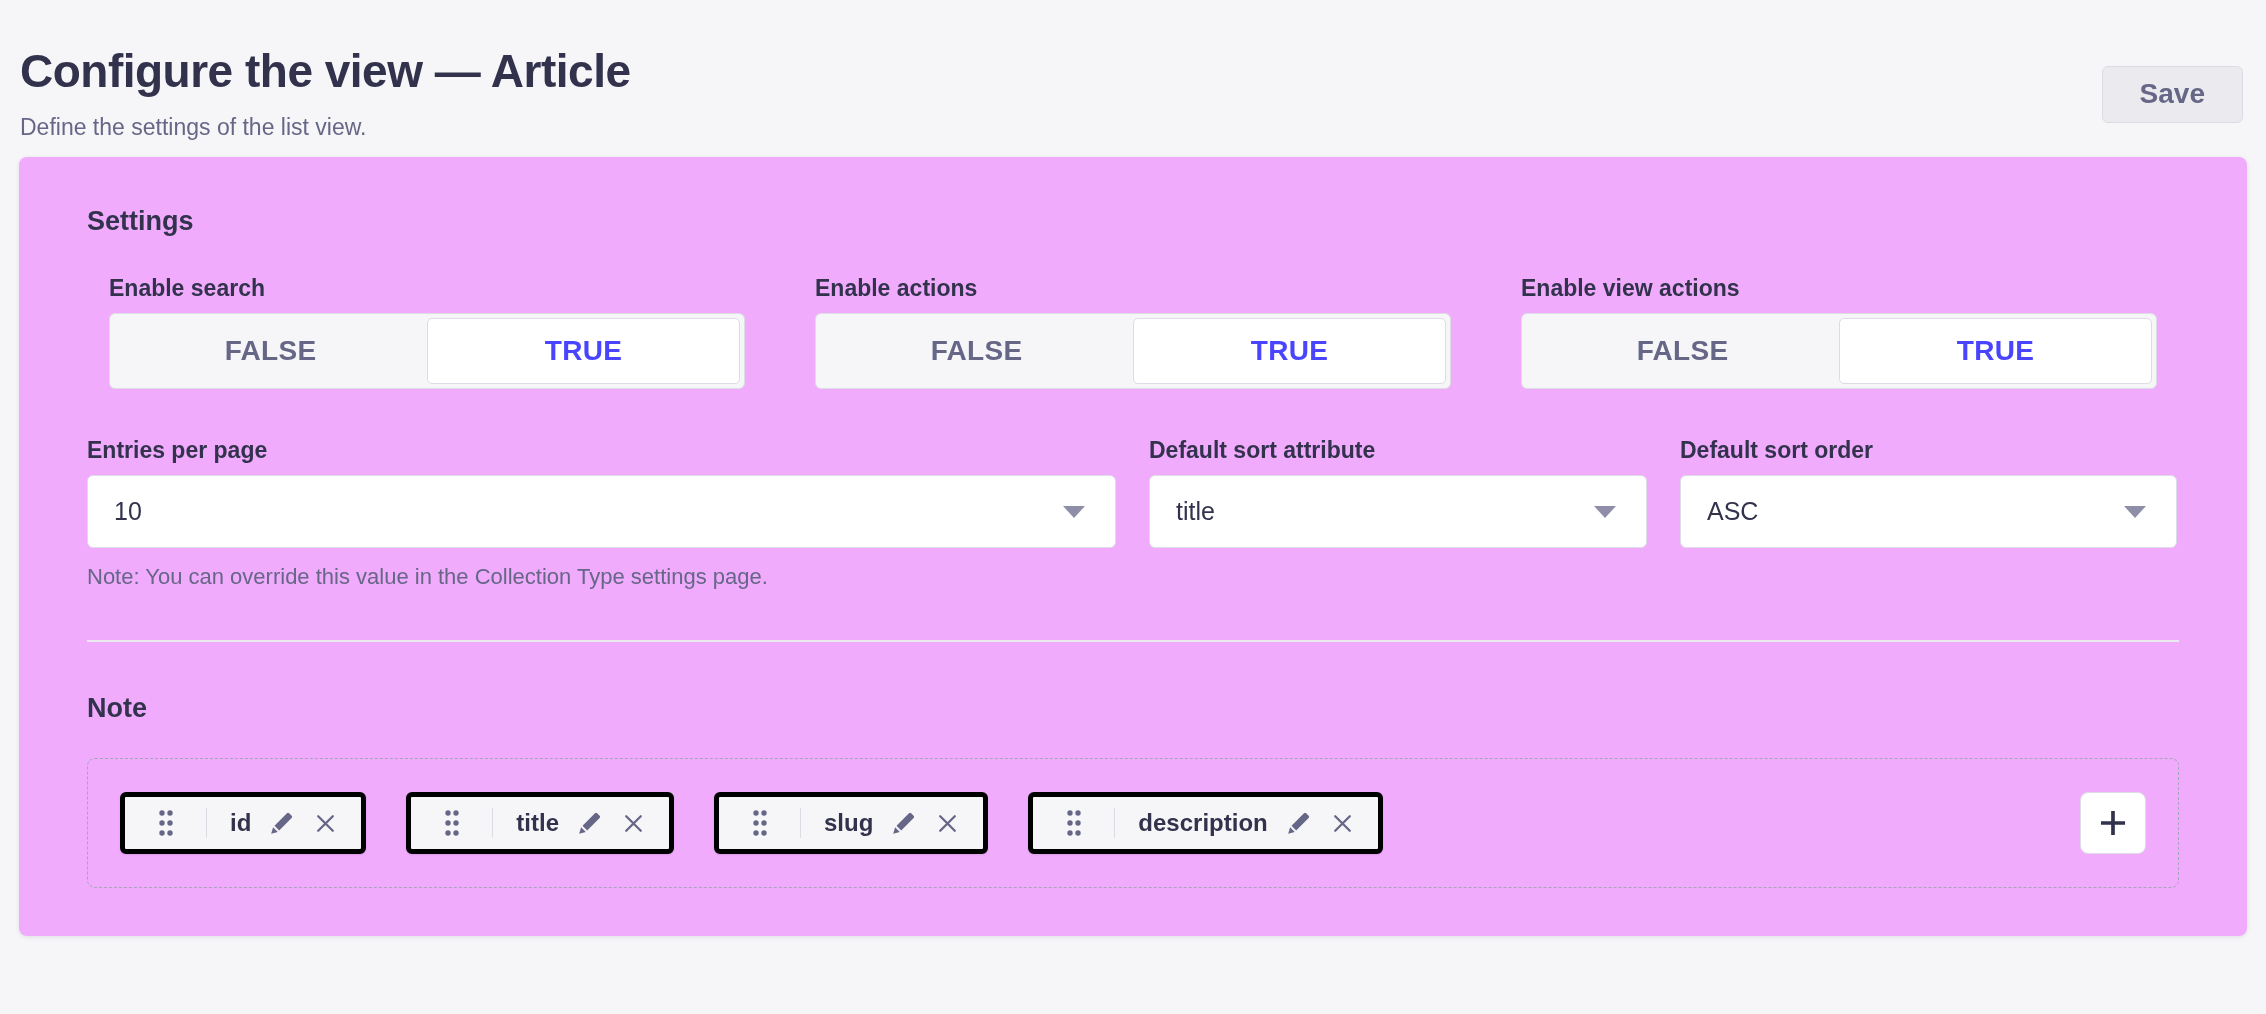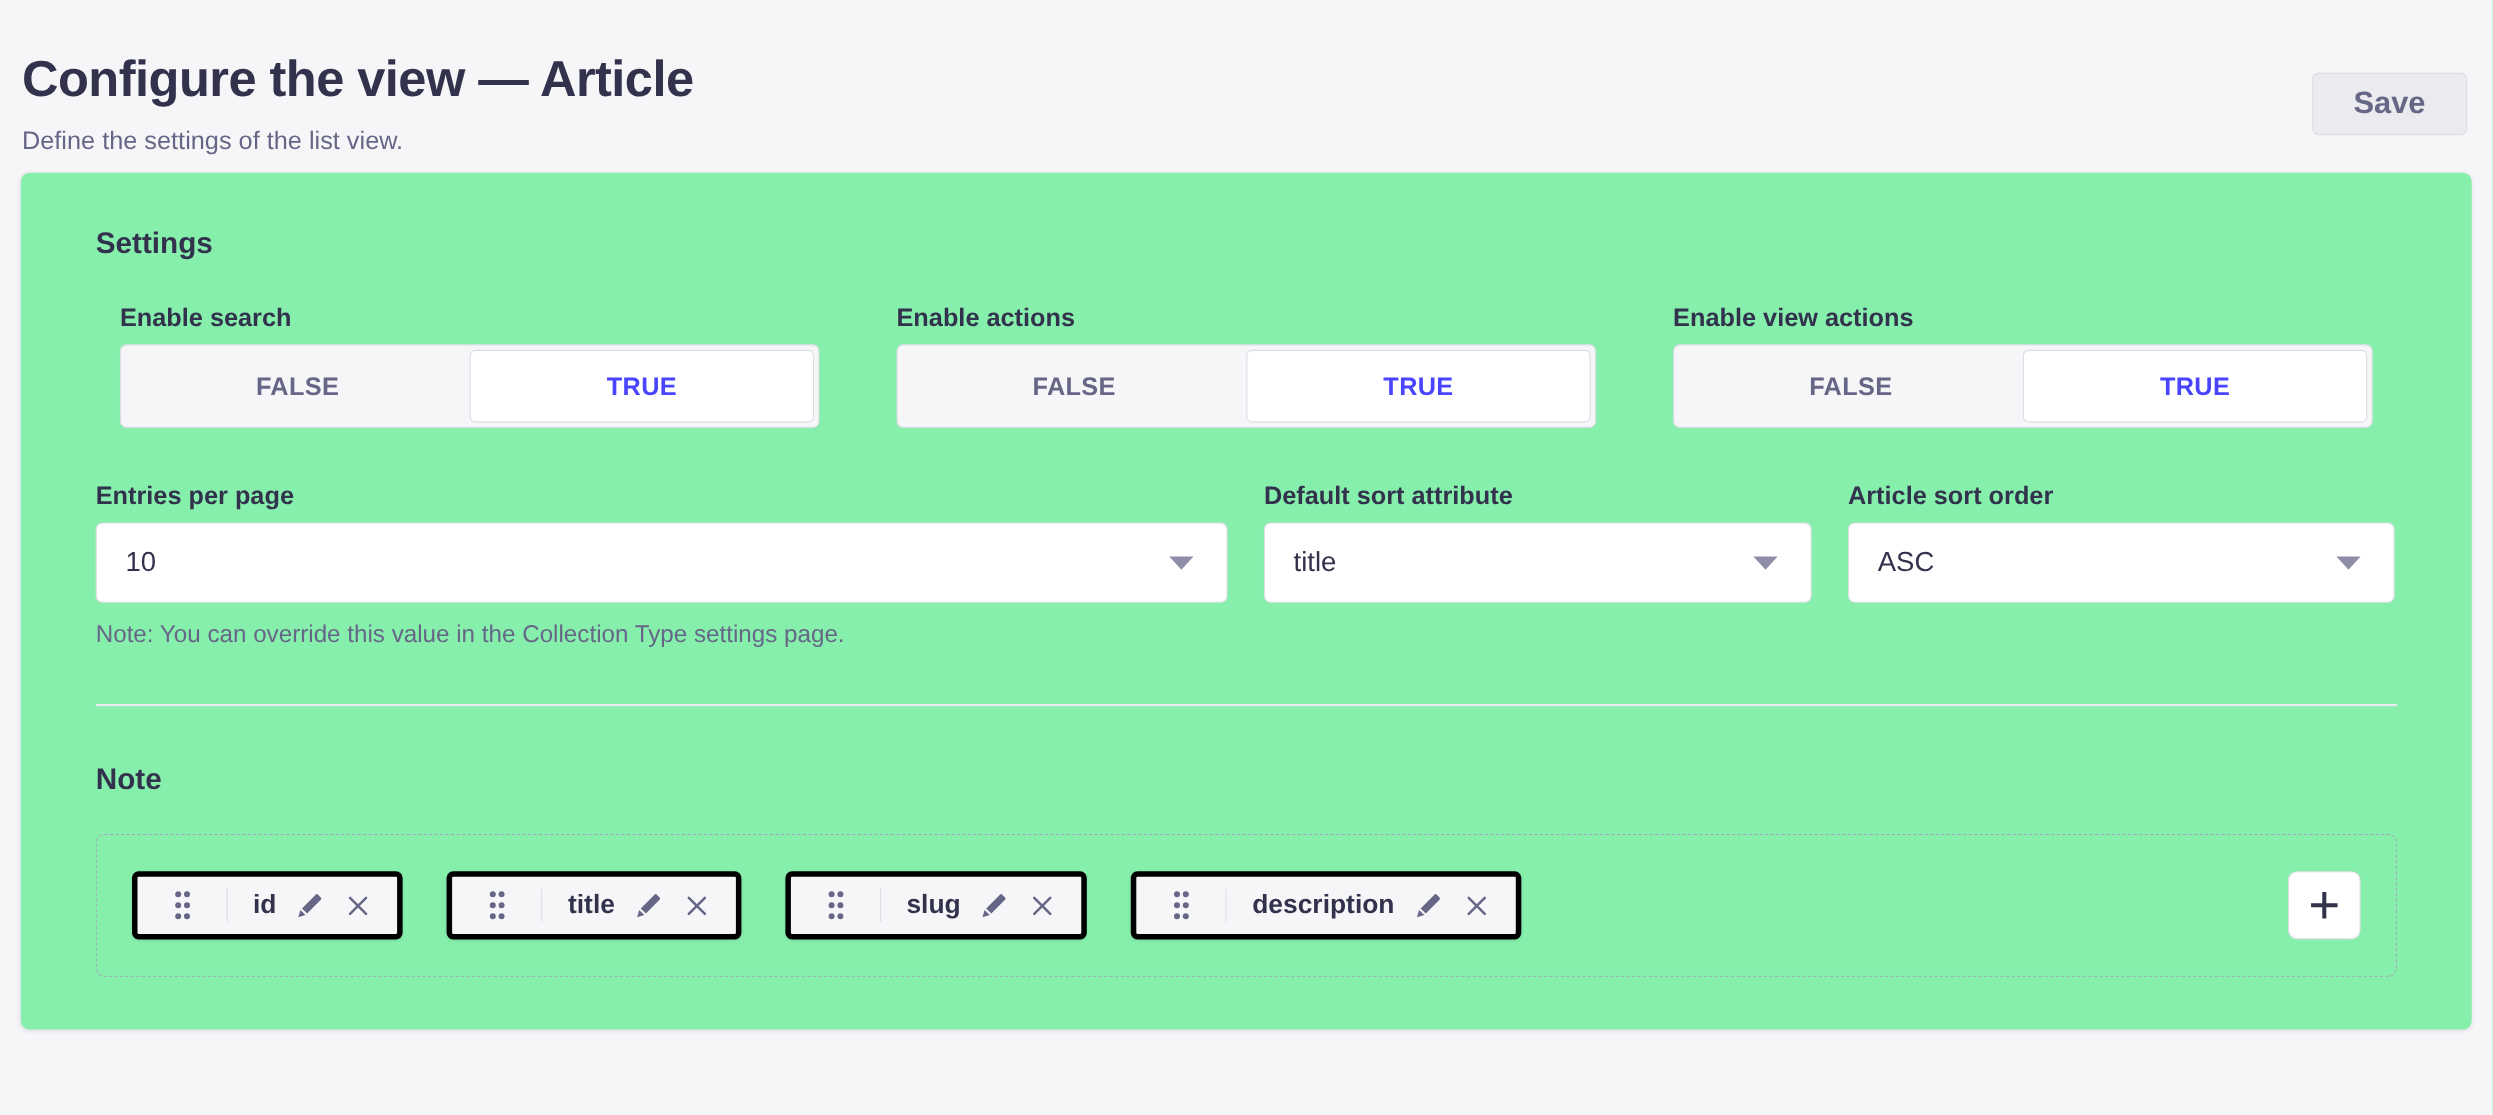--- a/index.html
+++ b/index.html
@@ -42,21 +42,21 @@
     color: #666687;
     font-size: 28px;
     font-weight: 600;
     font-family: "Liberation Sans", sans-serif;
     cursor: default;
   }
 
   
   .card {
     margin: 0 19px;
-    background: #86efac;
+    background: #f0abfc;
     border-radius: 8px;
     box-shadow: 0 1px 4px rgba(33, 33, 52, 0.1);
     padding: 50px 68px 44px 68px;
     height: 779px;
   }
   .section-heading {
     font-size: 27px;
     font-weight: 700;
     color: #32324d;
     line-height: 28px;
@@ -85,21 +85,21 @@
     border-radius: 6px;
     display: flex;
     padding: 4px;
     cursor: pointer;
   }
   .toggle-opt {
     flex: 1;
     display: flex;
     align-items: center;
     justify-content: center;
-    font-size: 23px;
+    font-size: 28px;
     font-weight: 600;
     color: #666687;
     letter-spacing: 0.3px;
     border-radius: 5px;
     border: 1.5px solid transparent;
   }
   .toggle-opt.selected {
     background: #ffffff;
     border: 1.5px solid #dcdce4;
     color: #4945ff;
@@ -263,21 +263,21 @@
 
     <div>
       <span class="field-label">Default sort attribute</span>
       <div class="select-box">
         <span>title</span>
         <span class="caret-down"></span>
       </div>
     </div>
 
     <div>
-      <span class="field-label">Article sort order</span>
+      <span class="field-label">Default sort order</span>
       <div class="select-box">
         <span>ASC</span>
         <span class="caret-down"></span>
       </div>
     </div>
 
   </div>
 
   <hr class="divider">
 

